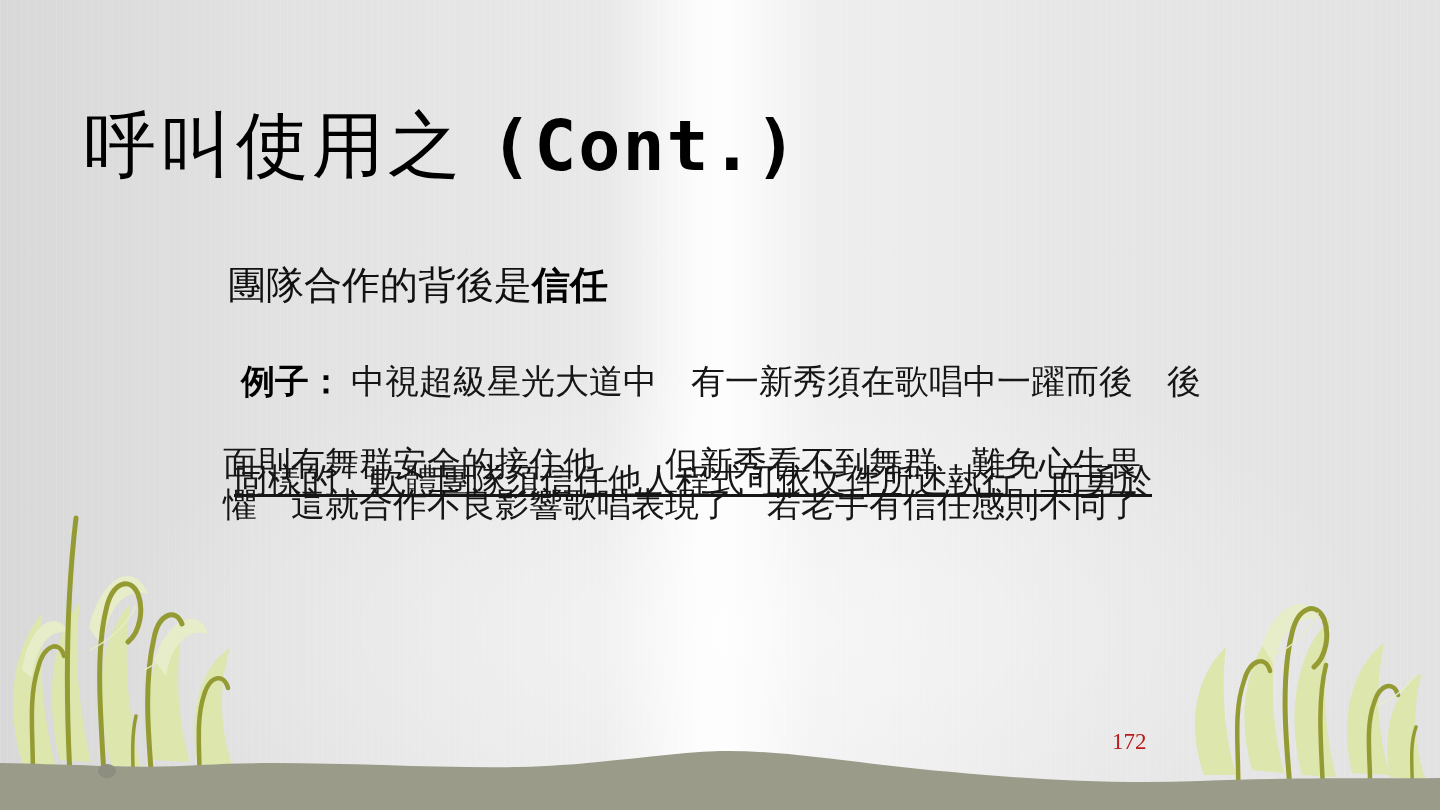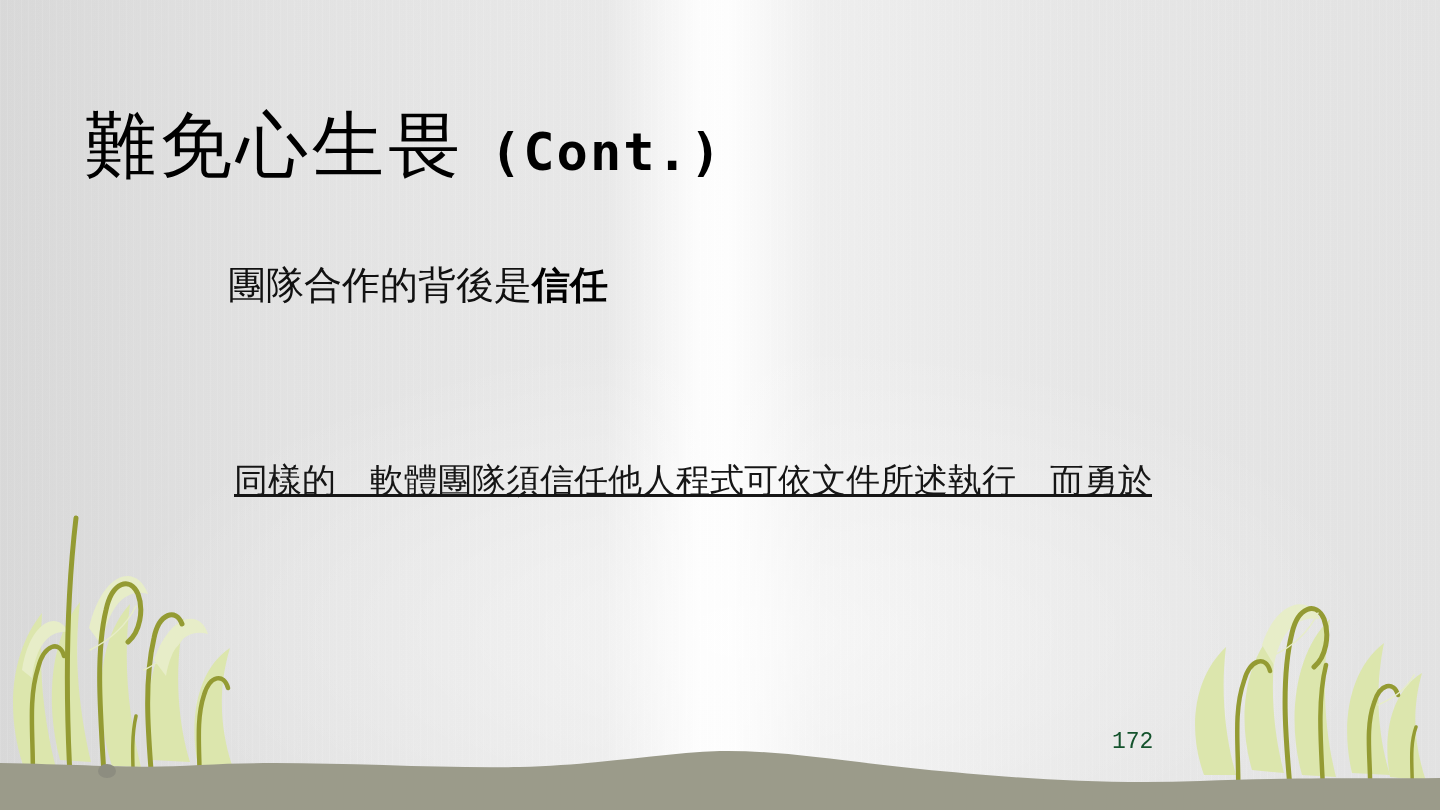--- a/index.html
+++ b/index.html
@@ -22,21 +22,21 @@
     background:repeating-linear-gradient(90deg, rgba(255,255,255,.5) 0 1px, rgba(120,120,120,.05) 1px 7px);
     opacity:.14;
   }
   .title{
     position:absolute;left:84px;top:86px;
     line-height:1.1;white-space:nowrap;color:#000;
   }
   .title-cjk{font-size:72px;font-weight:400;letter-spacing:4px;}
   .title-latin{
     font-family:"DejaVu Sans Mono","Liberation Mono",monospace;
-    font-size:52px;margin-left:26px;letter-spacing:2px;
+    font-size:70px;margin-left:26px;letter-spacing:2px;
   }
   .subtitle{
     position:absolute;left:190px;top:216px;
     font-size:38px;color:#111;white-space:pre;
   }
   .emph{
     font-family:"Liberation Sans","DejaVu Sans",sans-serif;
     font-weight:700;color:#000;
   }
   .para{
@@ -45,22 +45,22 @@
   }
   .example{top:320px;}
   .analogy{top:460px;text-decoration:underline;}
   .line{white-space:pre;}
   .cont{padding-left:33px;}
   .indent-a{padding-left:44px;}
   .indent-b{padding-left:30px;}
   .lead{margin-right:8px;}
   .page-number{
     position:absolute;left:1112px;top:729px;
-    font-family:Liberation Mono, monospace;
-    font-size:23px;color:#14532d;
+    font-family:Liberation Serif, serif;
+    font-size:23px;color:#b91c1c;
   }
   .ground{position:absolute;left:0;bottom:0;width:1440px;height:65px;}
   .wheat-left{position:absolute;left:-6px;bottom:0;width:310px;height:300px;}
   .wheat-right{position:absolute;right:-4px;bottom:0;width:270px;height:225px;}
 </style>
 </head>
 <body>
 
 <div class="slide">
   <div class="bg"></div>
@@ -106,26 +106,33 @@
       <path d="M100,70 C122,60 136,44 144,28 M204,120 C222,112 234,102 240,90" stroke-width="1.5" stroke="#e7edc8"></path>
     </g>
   </svg>
 
   <svg class="ground" viewBox="0 0 1440 65" preserveAspectRatio="none">
     <path d="M0,18 C100,20 140,24 200,20 C300,14 420,24 520,22 C600,20 660,8 720,6 C780,5 840,16 920,24 C1000,32 1100,40 1200,36 C1300,32 1380,34 1440,33 L1440,65 L0,65 Z" fill="#9b9b8a"></path>
     <ellipse cx="107" cy="26" rx="9" ry="7" fill="#8d8d80"></ellipse>
   </svg>
 
   <h1 class="title">
-    <span class="title-cjk">難免心生畏</span><span class="title-latin">(Cont.)</span>
+    <span class="title-cjk">呼叫使用之</span><span class="title-latin">(Cont.)</span>
   </h1>
 
   <div class="subtitle">
     <span>團隊合作的背後是</span><span class="emph">信任</span>
   </div>
 
+  <div class="para example">
+    <div class="line">
+      <span class="emph lead">例子：</span><span>中視超級星光大道中　有一新秀須在歌唱中一躍而後　後</span>
+    </div>
+    <div class="line cont">面則有舞群安全的接住他　　但新秀看不到舞群　難免心生畏</div>
+    <div class="line cont">懼　這就合作不良影響歌唱表現了　若老手有信任感則不同了</div>
+  </div>
 
   <div class="para analogy">
     <div class="line indent-a">同樣的　軟體團隊須信任他人程式可依文件所述執行　而勇於</div>
   </div>
 
   <div class="page-number">172</div>
 </div>
 
 </body></html>

